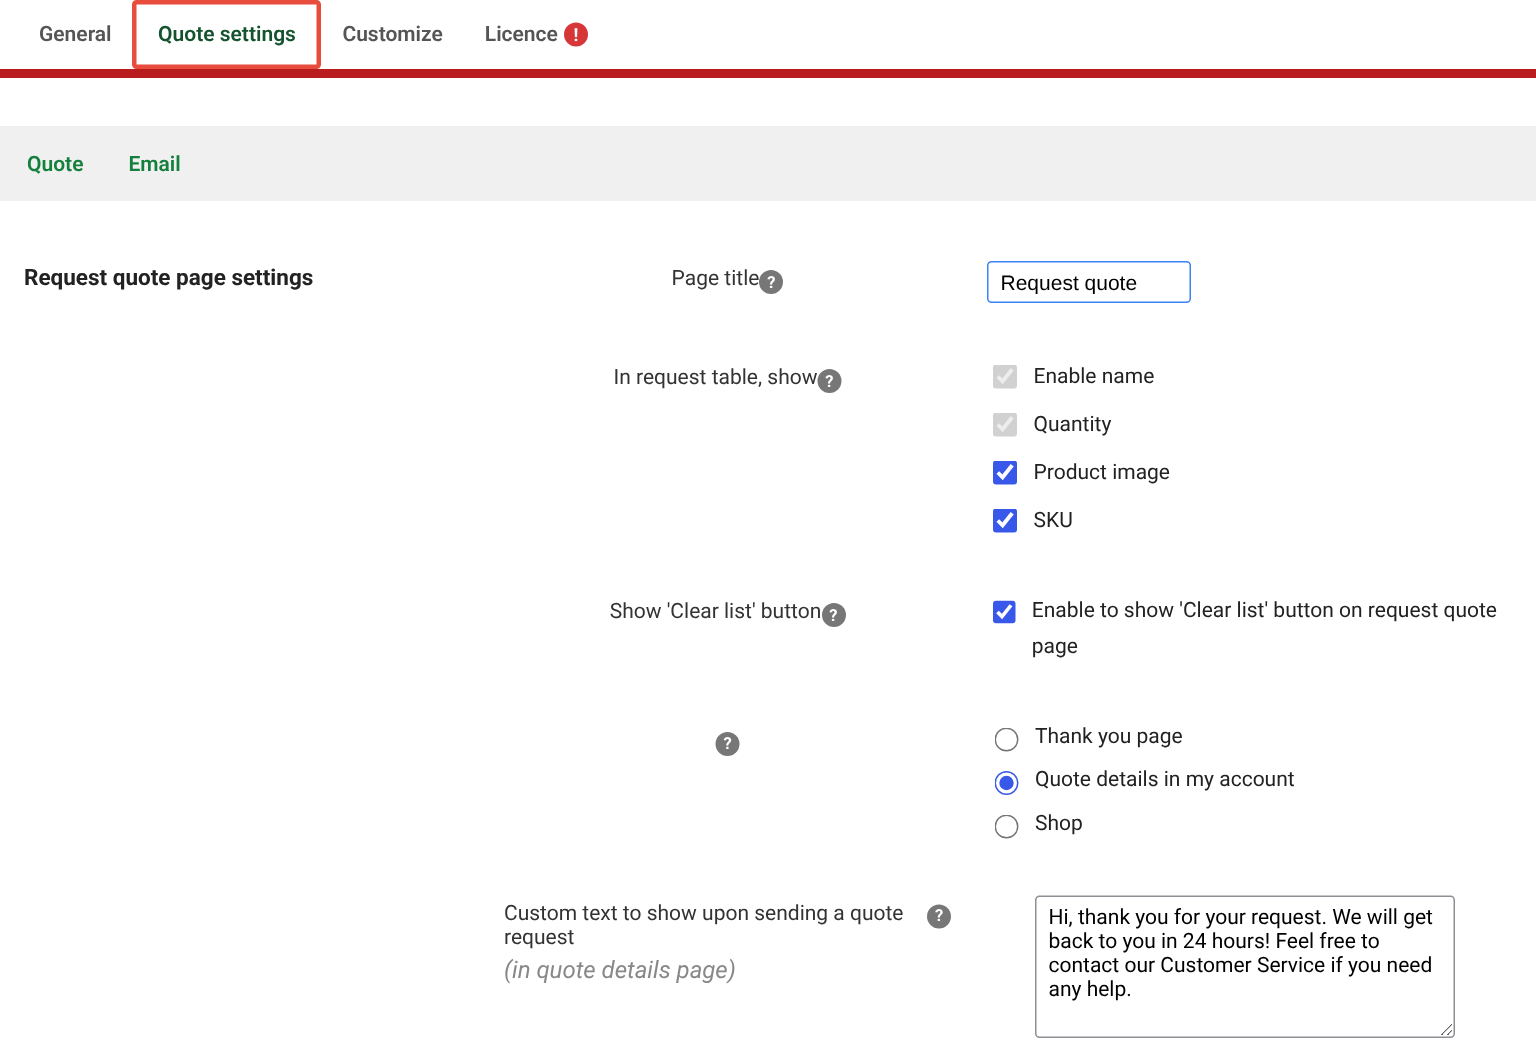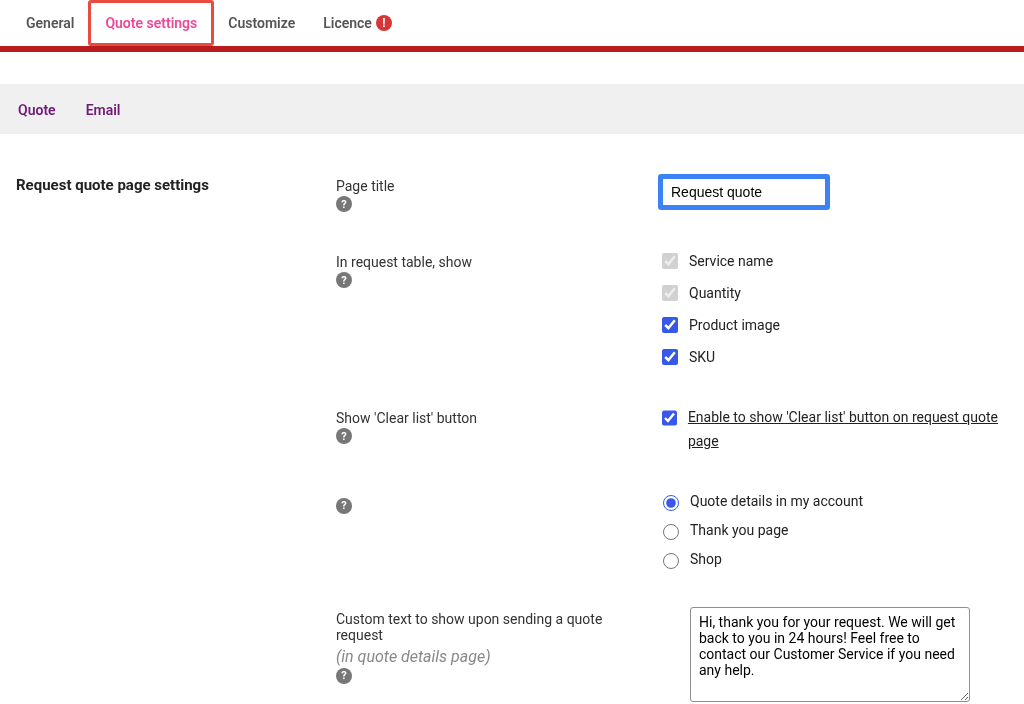--- a/index.html
+++ b/index.html
@@ -17,21 +17,21 @@
     border-bottom: 6px solid #b91c1c;
   }
   .top-tab {
     padding: 12px 14px;
     color: #555;
     font-weight: 600;
     cursor: pointer;
     position: relative;
   }
   .top-tab.active {
-    color: #ec4899;
+    color: #14532d;
   }
   .licence-row {
     display: flex;
     align-items: center;
     gap: 4px;
   }
   .highlight-box {
     border: 3px solid #e74c3c;
     border-radius: 3px;
   }
@@ -40,21 +40,21 @@
     padding: 14px 12px 12px 12px;
     margin-top: 32px;
   }
   .sub-tabs-inner {
     display: flex;
     align-items: center;
     gap: 18px;
   }
   .sub-tab {
     font-weight: 600;
-    color: #701a75;
+    color: #15803d;
     cursor: pointer;
     padding: 4px 6px;
   }
   .sub-tab.active {
     color: #3858e9;
   }
   .highlight-sub {
     border: 3px solid #e74c3c;
     border-radius: 3px;
     padding: 6px 8px;
@@ -75,26 +75,25 @@
   }
   .form-row {
     display: flex;
     align-items: flex-start;
     margin-bottom: 38px;
   }
   .form-row.last { margin-bottom: 10px; gap: 32px; }
   .form-label-col {
     width: 310px;
     display: flex;
-    justify-content: flex-end;
+    justify-content: center;
     align-items: flex-start;
     padding-right: 12px;
     padding-top: 4px;
     color: #333;
-    flex-direction: column;
   }
   .form-label-text {
     font-size: 14px;
   }
   .sub-note {
     display: block;
     font-size: 16px;
     font-style: italic;
     color: #888;
     margin-top: 4px;
@@ -111,25 +110,25 @@
     align-items: center;
     justify-content: center;
     margin-top: 2px;
     flex-shrink: 0;
   }
   .form-input-col {
     flex: 1;
     padding-left: 12px;
   }
   input[type="text"] {
-    border: 5px solid #3b82f6;
+    border: 1px solid #3b82f6;
     border-radius: 3px;
     padding: 5px 8px;
     font-size: 14px;
-    width: 172px;
+    width: 136px;
   }
   textarea {
     border: 1px solid #8c8f94;
     border-radius: 3px;
     padding: 6px 8px;
     font-size: 14px;
     width: 280px;
     height: 95px;
     resize: both;
     font-family: inherit;
@@ -151,21 +150,20 @@
     cursor: pointer;
   }
   input[type="radio"] {
     width: 16px;
     height: 16px;
     accent-color: #3858e9;
     cursor: pointer;
   }
   .clear-list-label {
     line-height: 1.7;
-    text-decoration: underline;
   }
   .alert-icon {
     width: 16px;
     height: 16px;
     border-radius: 50%;
     background: #d63638;
     color: #fff;
     display: inline-flex;
     align-items: center;
     justify-content: center;
@@ -209,21 +207,21 @@
     </div>
 
     <div class="form-row">
       <div class="form-label-col">
         <span class="form-label-text">In request table, show</span>
         <span class="help-icon">?</span>
       </div>
       <div class="form-input-col">
         <div class="check-row">
           <input type="checkbox" checked="" disabled="" style="">
-          <span>Service name</span>
+          <span>Enable name</span>
         </div>
         <div class="check-row">
           <input type="checkbox" checked="" disabled="" style="">
           <span>Quantity</span>
         </div>
         <div class="check-row">
           <input type="checkbox" checked="" style="">
           <span>Product image</span>
         </div>
         <div class="check-row">
@@ -245,26 +243,26 @@
         </div>
       </div>
     </div>
 
     <div class="form-row">
       <div class="form-label-col">
         <span class="help-icon">?</span>
       </div>
       <div class="form-input-col">
         <div class="radio-row">
+          <input type="radio" name="redirect" style="">
+          <span>Thank you page</span>
+        </div>
+        <div class="radio-row">
           <input type="radio" name="redirect" checked="" style="">
           <span>Quote details in my account</span>
-        </div>
-        <div class="radio-row">
-          <input type="radio" name="redirect" style="">
-          <span>Thank you page</span>
         </div>
         <div class="radio-row">
           <input type="radio" name="redirect" style="">
           <span>Shop</span>
         </div>
       </div>
     </div>
 
     <div class="form-row last">
       <div class="form-label-col">

